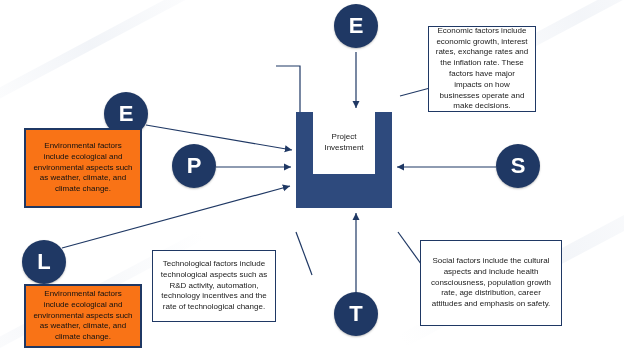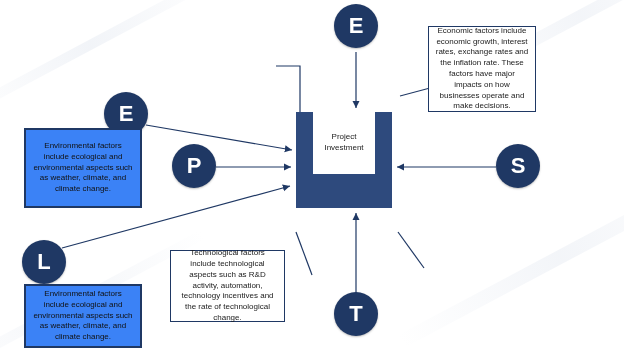--- a/index.html
+++ b/index.html
@@ -57,21 +57,21 @@
     color: #1a1a1a;
     font-size: 8px;
     line-height: 1.35;
     text-align: center;
     padding: 5px 6px;
     display: flex;
     align-items: center;
     justify-content: center;
   }
   .note.highlight {
-    background: #3b82f6;
+    background: #f97316;
     border: 2px solid #1f3864;
     color: #111111;
   }
 
   #hub {
     position: absolute;
     left: 296px;
     top: 112px;
     width: 96px;
     height: 96px;
@@ -166,18 +166,21 @@
   </div>
 
   <div class="note highlight" style="left:24px; top:128px; width:118px; height:80px;">
     <span>Environmental factors include ecological and environmental aspects such as weather, climate, and climate change.</span>
   </div>
 
   <div class="note highlight" style="left:24px; top:284px; width:118px; height:64px;">
     <span>Environmental factors include ecological and environmental aspects such as weather, climate, and climate change.</span>
   </div>
 
-  <div class="note" style="left:170px; top:250px; width:115px; height:72px;">
+  <div class="note" style="left:152px; top:250px; width:124px; height:72px;">
     <span>Technological factors include technological aspects such as R&amp;D activity, automation, technology incentives and the rate of technological change.</span>
   </div>
 
+  <div class="note" style="left:420px; top:240px; width:142px; height:86px;">
+    <span>Social factors include the cultural aspects and include health consciousness, population growth rate, age distribution, career attitudes and emphasis on safety.</span>
+  </div>
 
 </div>
 
 </body></html>

